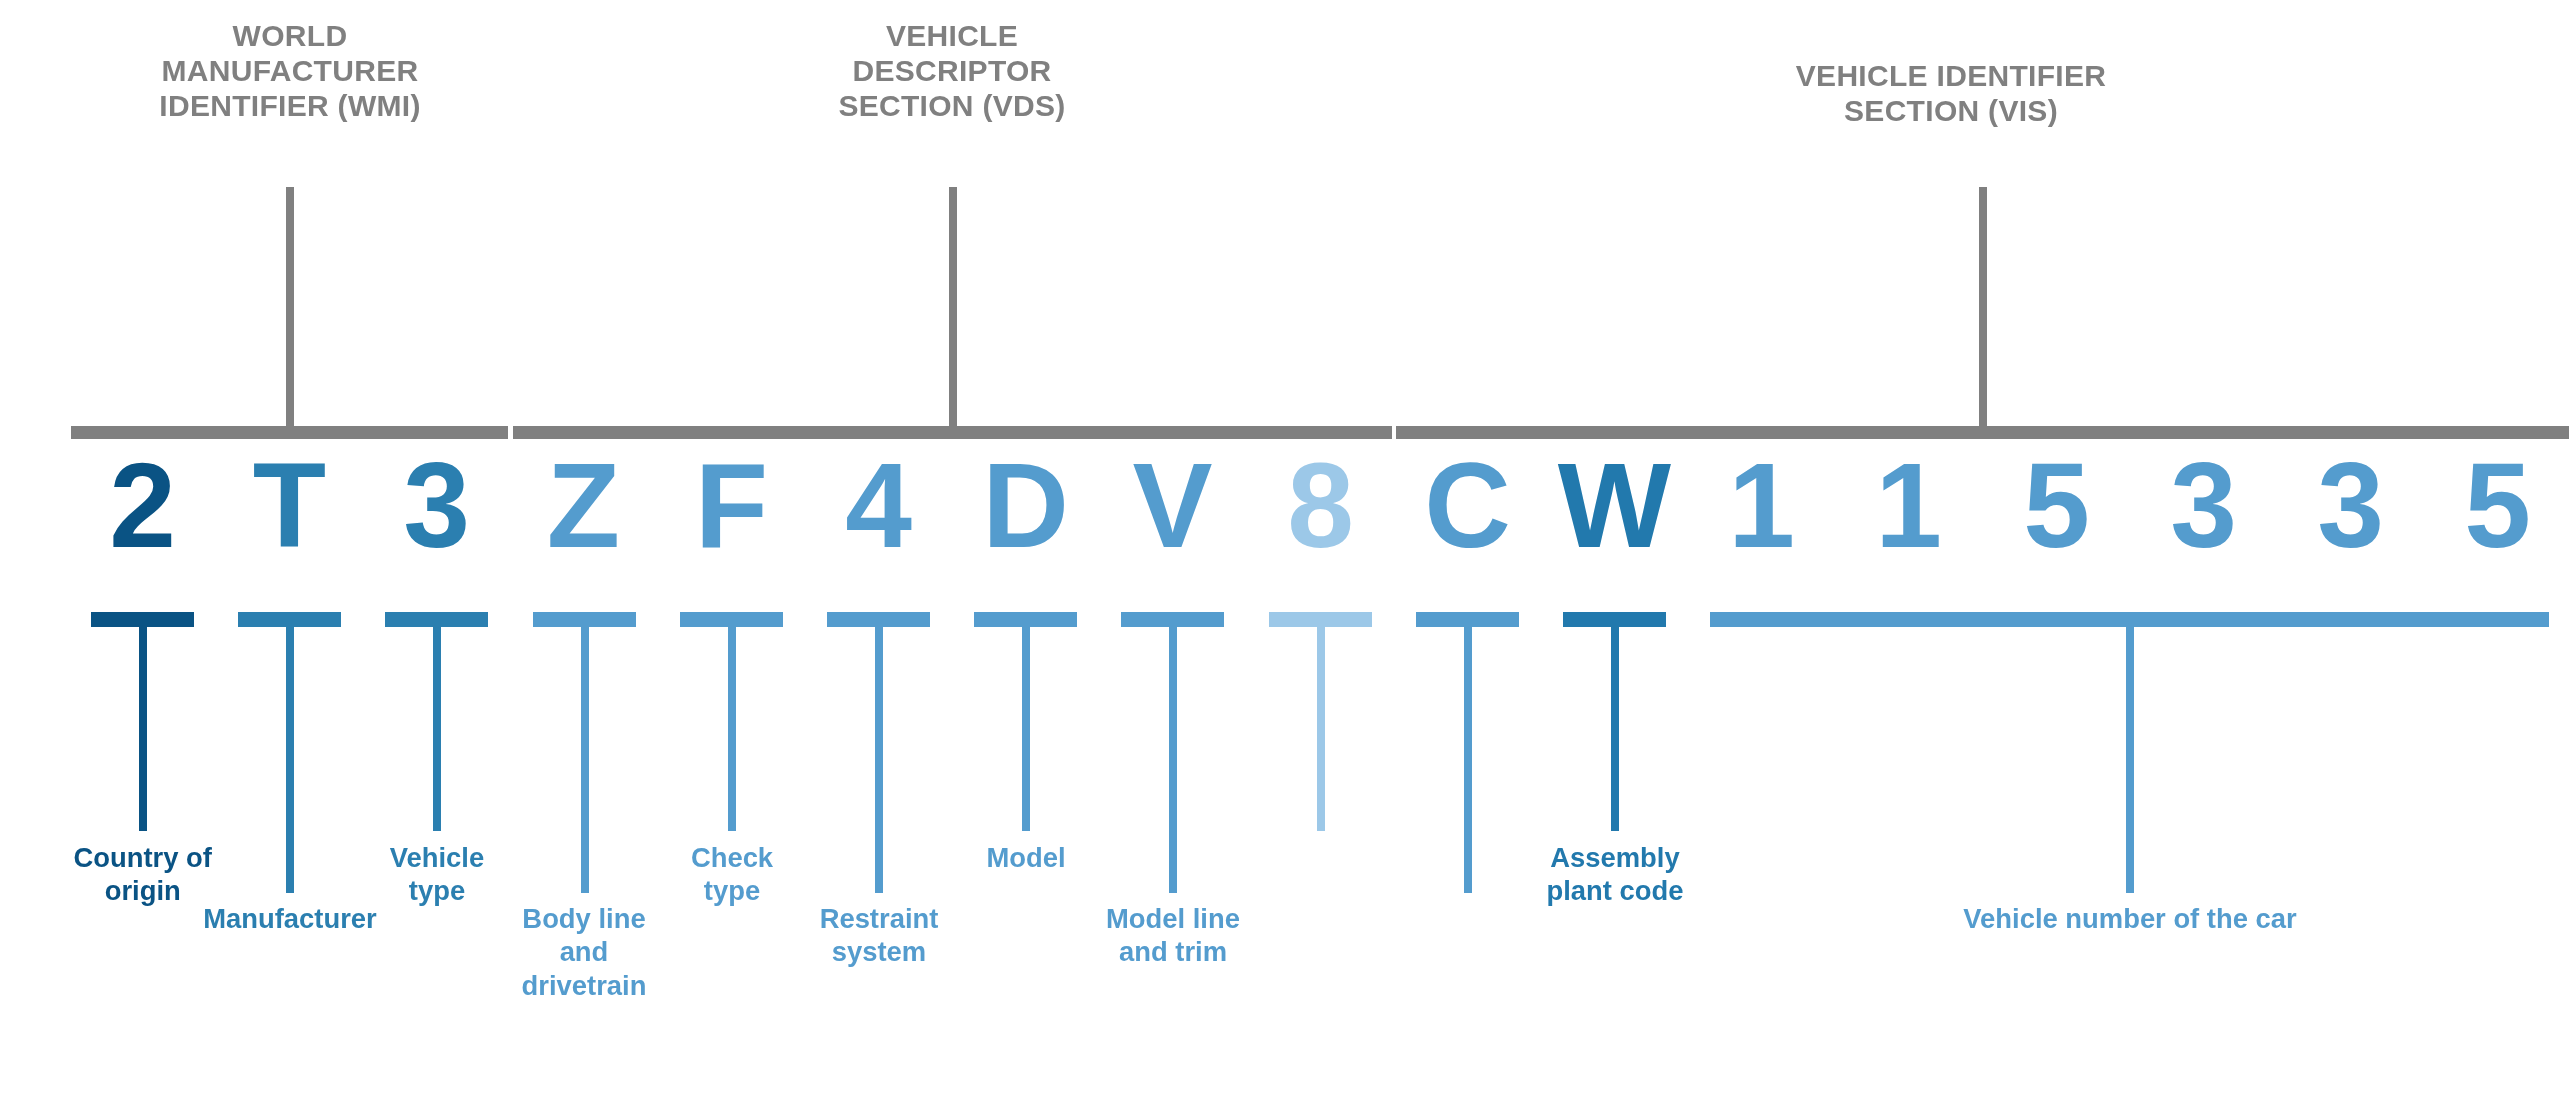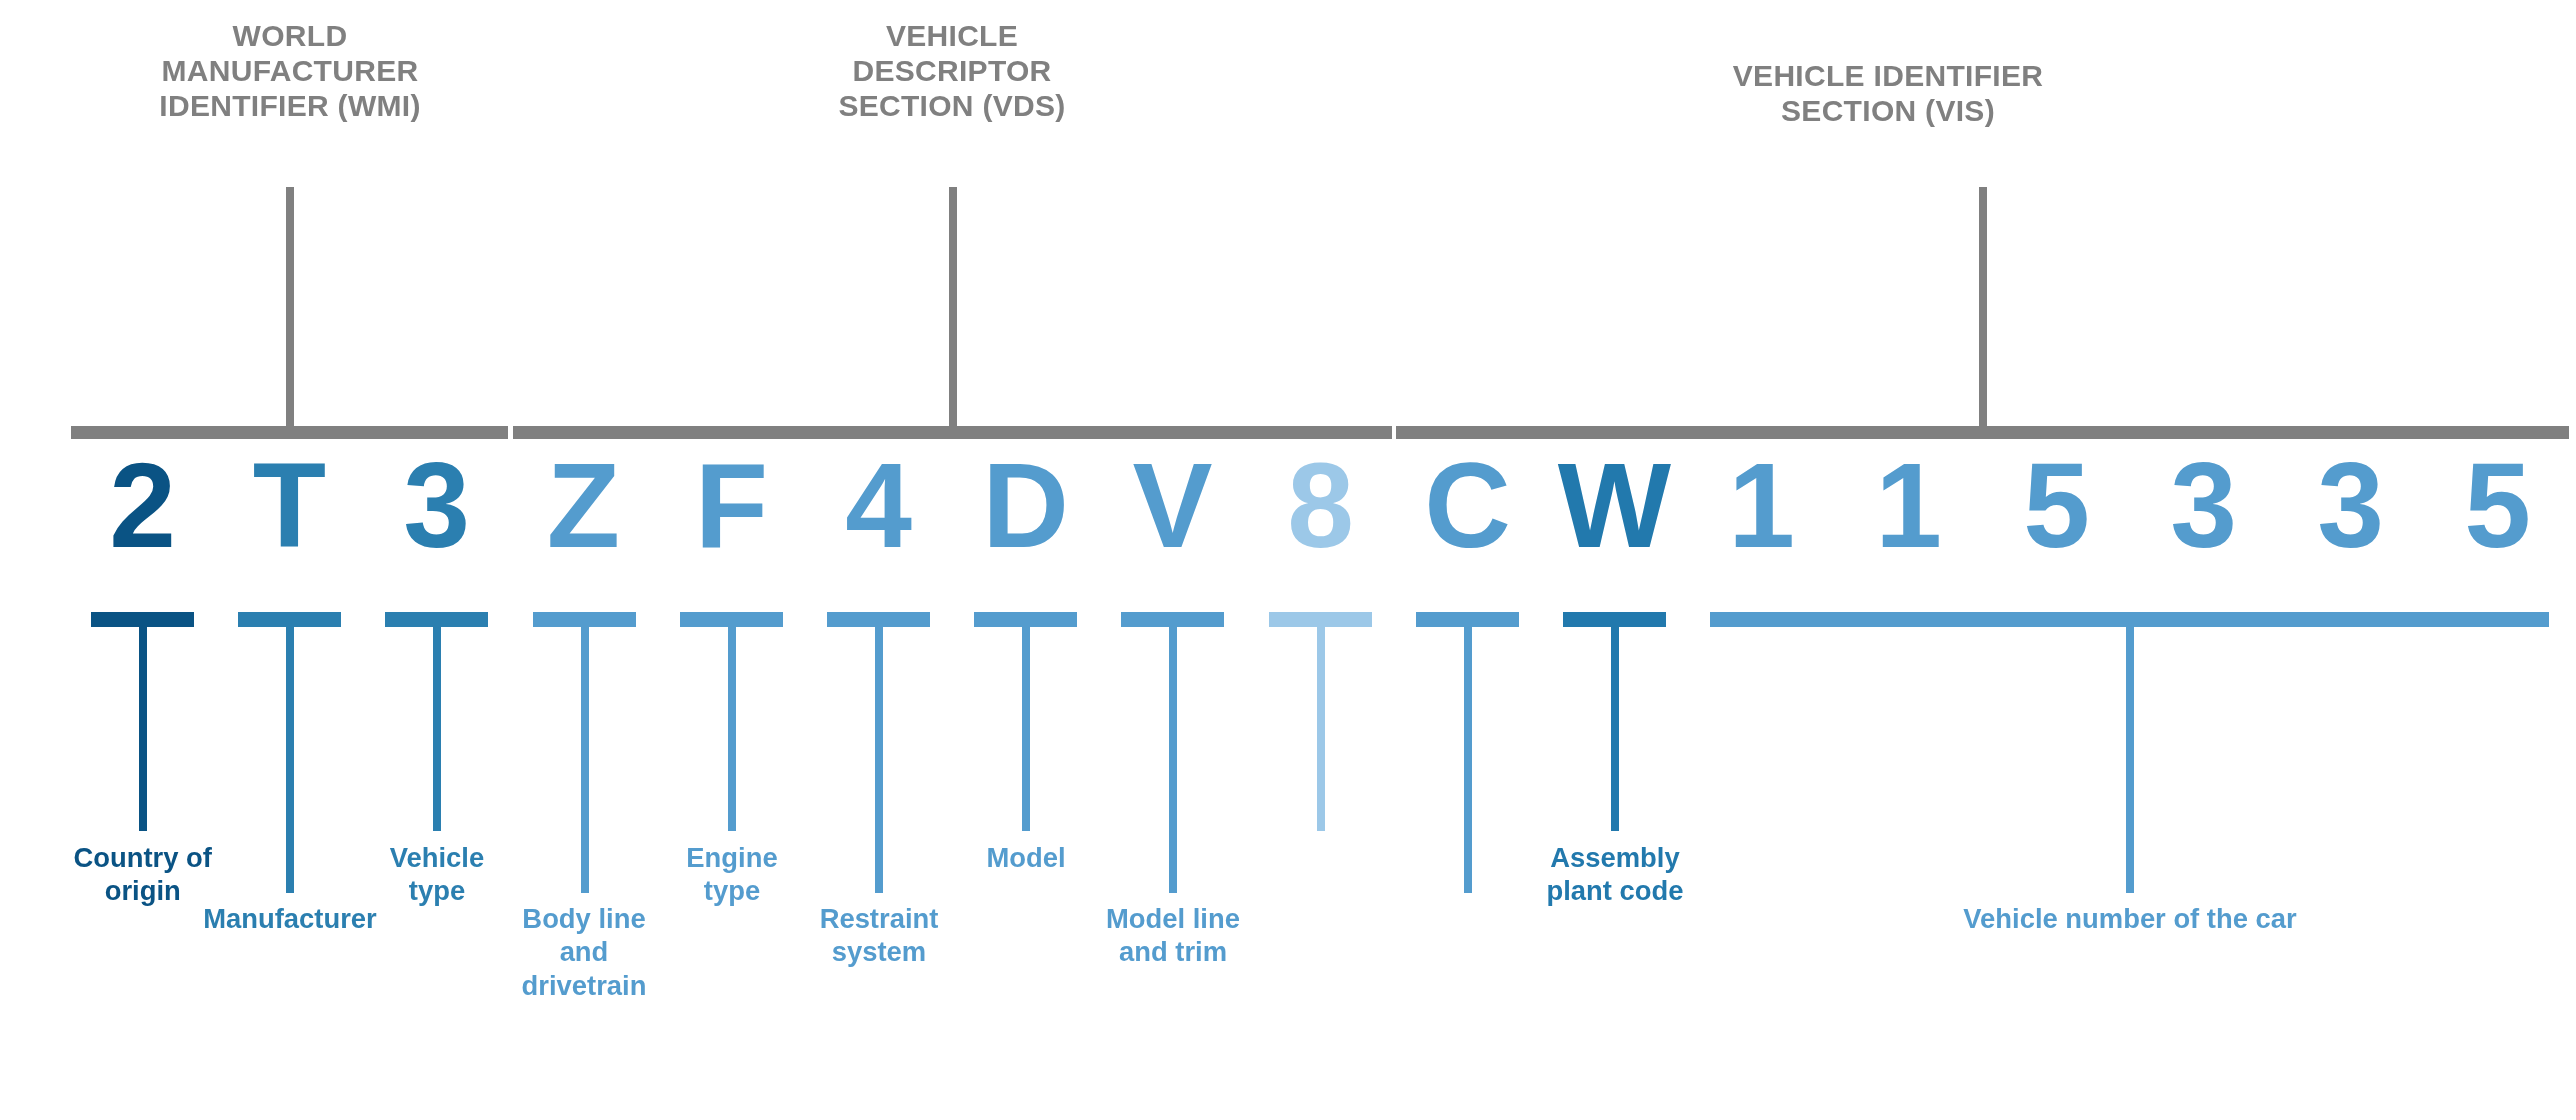--- a/index.html
+++ b/index.html
@@ -67,21 +67,21 @@
     <div class="sec-title" style="left: -31px; width: 642px; top: 17.5px; color: rgb(128, 128, 128);">WORLD
 MANUFACTURER
 IDENTIFIER (WMI)</div>
     <div class="sec-bar" style="left: 513px; top: 426px; width: 879px; background: rgb(128, 128, 128);"></div>
     <div class="sec-stem" style="left: 949px; top: 187px; height: 239px; background: rgb(128, 128, 128);"></div>
     <div class="sec-title" style="left: 631px; width: 642px; top: 17.5px; color: rgb(128, 128, 128);">VEHICLE
 DESCRIPTOR
 SECTION (VDS)</div>
     <div class="sec-bar" style="left: 1396px; top: 426px; width: 1173px; background: rgb(128, 128, 128);"></div>
     <div class="sec-stem" style="left: 1979px; top: 187px; height: 239px; background: rgb(128, 128, 128);"></div>
-    <div class="sec-title" style="left: 1567px; width: 642px; top: 58px; color: rgb(128, 128, 128);">VEHICLE IDENTIFIER
+    <div class="sec-title" style="left: 1630px; width: 642px; top: 58px; color: rgb(128, 128, 128);">VEHICLE IDENTIFIER
 SECTION (VIS)</div>
     <div class="vin-char" style="left: 69px; width: 147px; top: 445px; color: rgb(10, 83, 132);">2</div>
     <div class="vin-char" style="left: 216px; width: 147px; top: 445px; color: rgb(43, 127, 176);">T</div>
     <div class="vin-char" style="left: 363px; width: 147px; top: 445px; color: rgb(43, 127, 176);">3</div>
     <div class="vin-char" style="left: 510px; width: 147px; top: 445px; color: rgb(84, 156, 206);">Z</div>
     <div class="vin-char" style="left: 658px; width: 147px; top: 445px; color: rgb(84, 156, 206);">F</div>
     <div class="vin-char" style="left: 805px; width: 147px; top: 445px; color: rgb(84, 156, 206);">4</div>
     <div class="vin-char" style="left: 952px; width: 147px; top: 445px; color: rgb(84, 156, 206);">D</div>
     <div class="vin-char" style="left: 1099px; width: 147px; top: 445px; color: rgb(84, 156, 206);">V</div>
     <div class="vin-char" style="left: 1247px; width: 147px; top: 445px; color: rgb(156, 200, 232);">8</div>
@@ -113,21 +113,21 @@
     <div class="tick-stem" style="left: 286px; top: 626px; height: 267px; background: rgb(43, 127, 176);"></div>
     <div class="lbl" style="left: 138px; width: 304px; top: 902px; color: rgb(43, 127, 176);">Manufacturer</div>
     <div class="tick-stem" style="left: 433px; top: 626px; height: 205px; background: rgb(43, 127, 176);"></div>
     <div class="lbl" style="left: 285px; width: 304px; top: 841px; color: rgb(43, 127, 176);">Vehicle
 type</div>
     <div class="tick-stem" style="left: 581px; top: 626px; height: 267px; background: rgb(84, 156, 206);"></div>
     <div class="lbl" style="left: 432px; width: 304px; top: 902px; color: rgb(84, 156, 206);">Body line
 and
 drivetrain</div>
     <div class="tick-stem" style="left: 728px; top: 626px; height: 205px; background: rgb(84, 156, 206);"></div>
-    <div class="lbl" style="left: 580px; width: 304px; top: 841px; color: rgb(84, 156, 206);">Engine
+    <div class="lbl" style="left: 580px; width: 304px; top: 841px; color: rgb(84, 156, 206);">Check
 type</div>
     <div class="tick-stem" style="left: 875px; top: 626px; height: 267px; background: rgb(84, 156, 206);"></div>
     <div class="lbl" style="left: 727px; width: 304px; top: 902px; color: rgb(84, 156, 206);">Restraint
 system</div>
     <div class="tick-stem" style="left: 1022px; top: 626px; height: 205px; background: rgb(84, 156, 206);"></div>
     <div class="lbl" style="left: 874px; width: 304px; top: 841px; color: rgb(84, 156, 206);">Model</div>
     <div class="tick-stem" style="left: 1169px; top: 626px; height: 267px; background: rgb(84, 156, 206);"></div>
     <div class="lbl" style="left: 1021px; width: 304px; top: 902px; color: rgb(84, 156, 206);">Model line
 and trim</div>
     <div class="tick-stem" style="left: 1317px; top: 626px; height: 205px; background: rgb(156, 200, 232);"></div>

